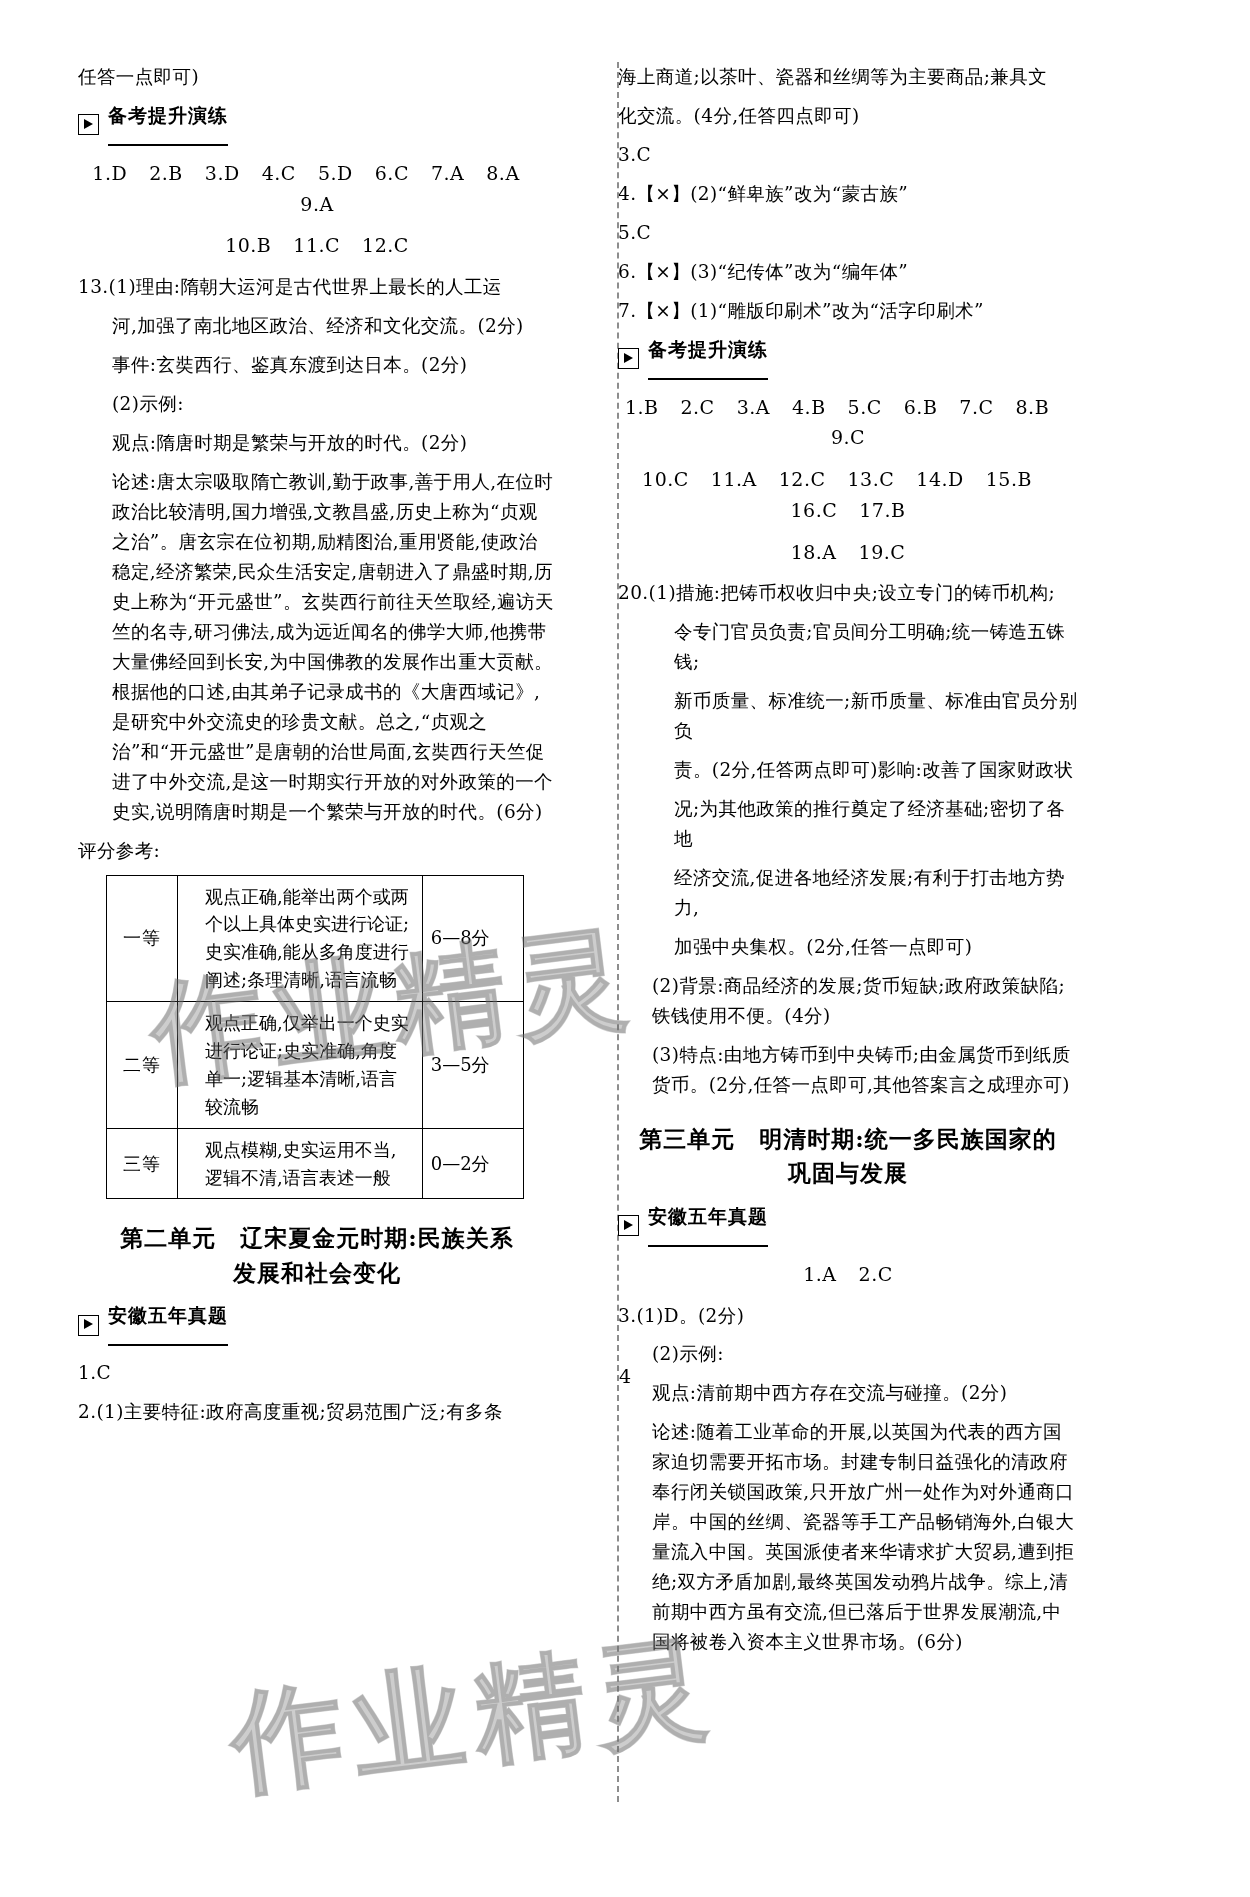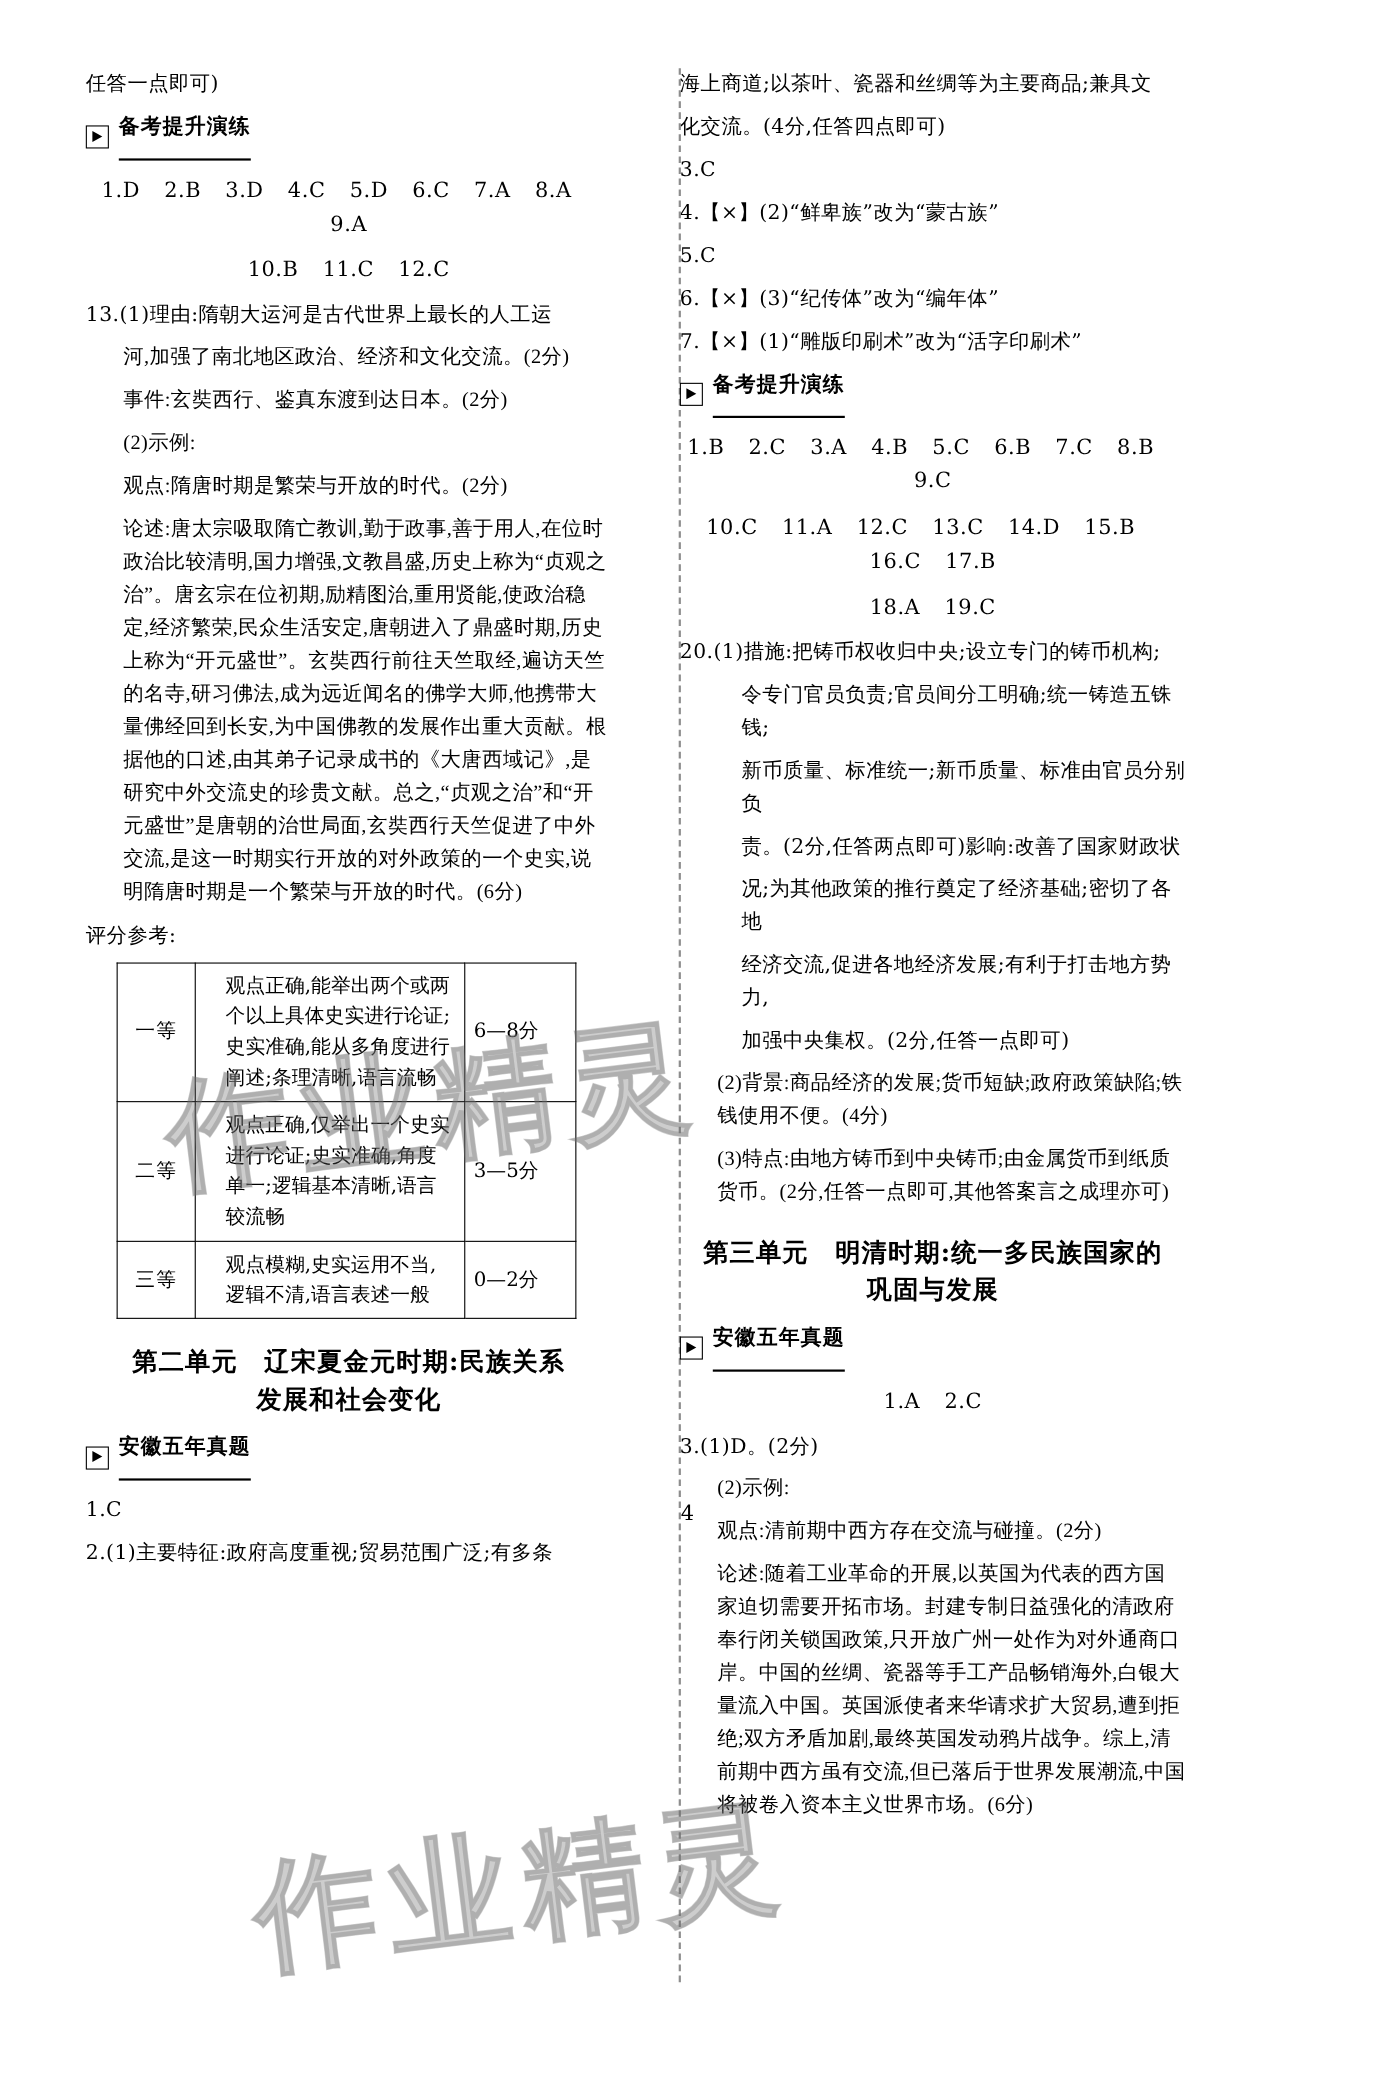--- a/index.html
+++ b/index.html
@@ -43,21 +43,21 @@
     height: 100%;
     border-left: 2px dashed #8d8d8d;
   }
   p {
     margin: 0 0 9px 0;
     font-size: 18.5px;
     line-height: 1.62;
     letter-spacing: 0.4px;
   }
   .ind0 { text-indent: 0; }
-  .indent1 { padding-left: 34px; font-family: Liberation Serif, serif; }
+  .indent1 { padding-left: 34px; }
   .indent2 { padding-left: 56px; }
 
   
   .banner {
     display: flex;
     align-items: center;
     margin: 12px 0 12px 0;
     font-size: 19px;
     font-weight: bold;
     letter-spacing: 1px;

